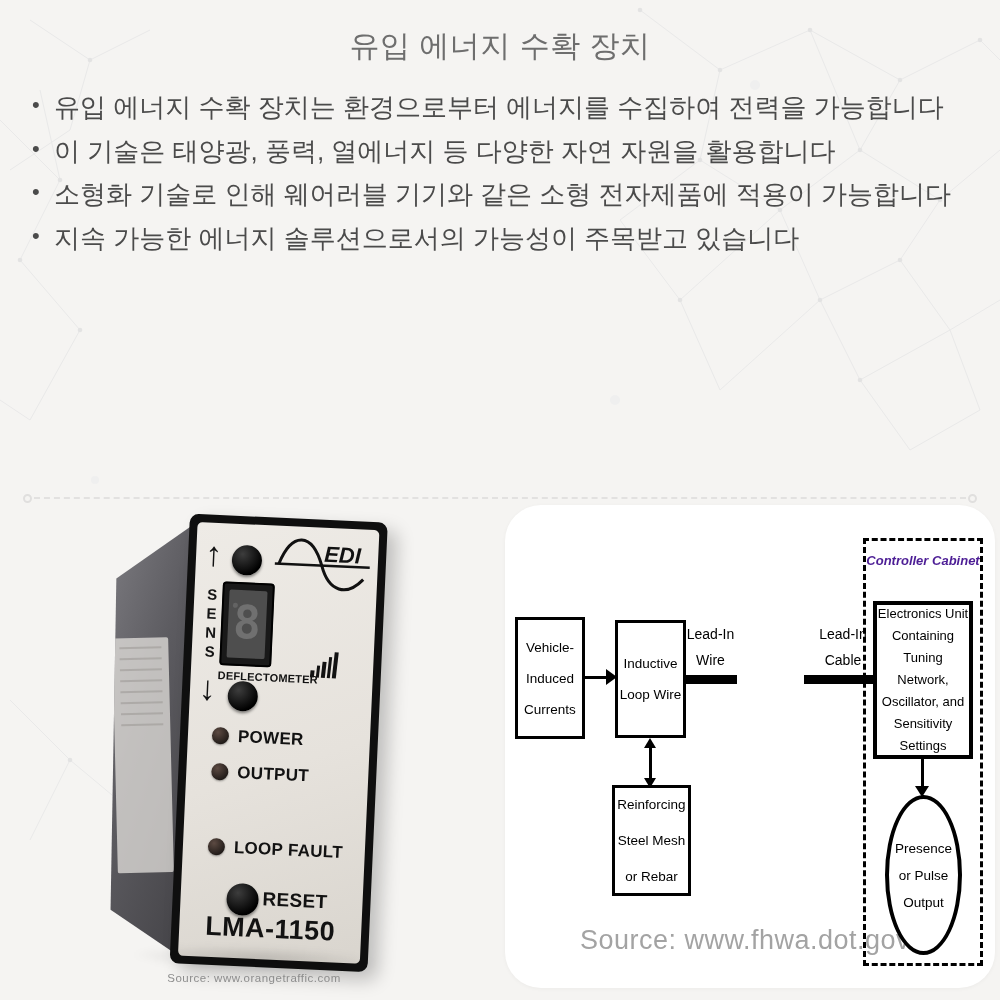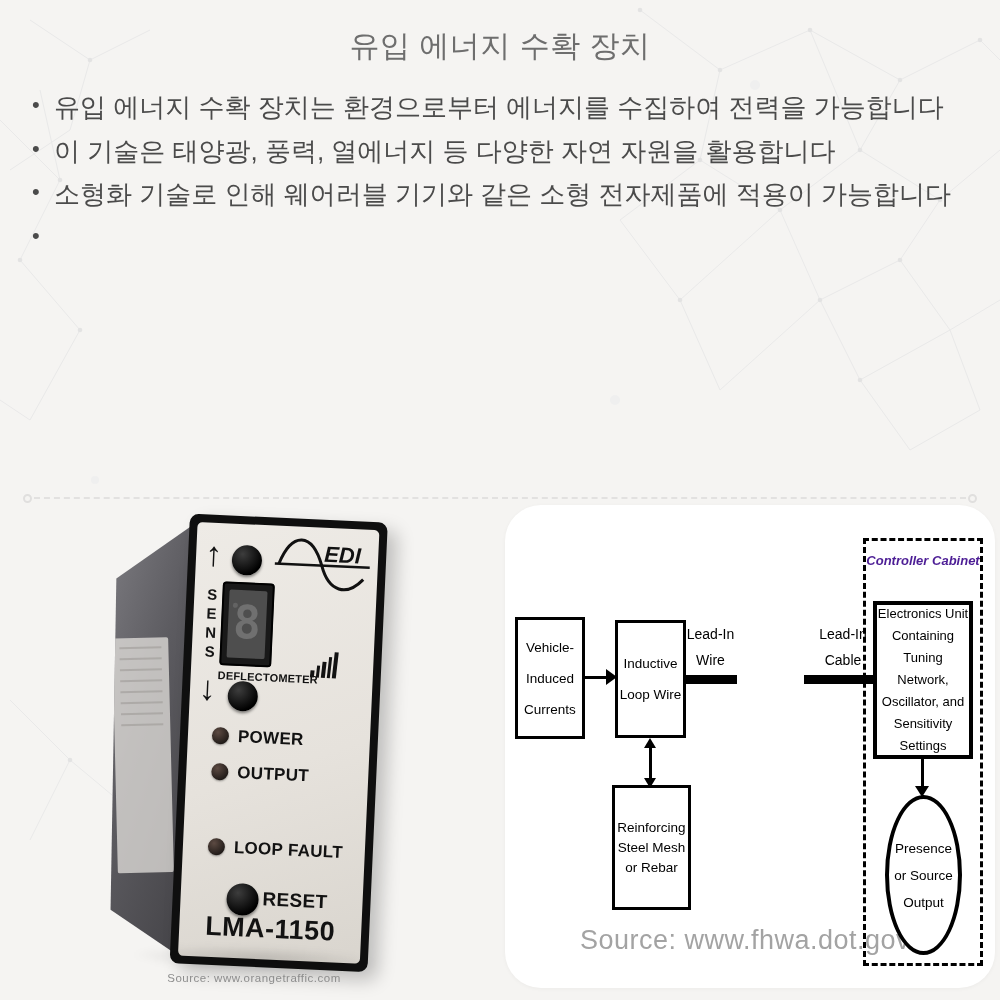--- a/index.html
+++ b/index.html
@@ -118,21 +118,21 @@
   .bx-pull{left:232px;top:114px;width:68px;height:120px;line-height:31px;}
   .bx-cabinet{
     position:absolute;left:358px;top:33px;width:120px;height:428px;box-sizing:border-box;
     border:3px dashed #000;background:transparent;z-index:2;
   }
   .cab-title{
     position:absolute;left:358px;top:48px;width:120px;text-align:center;
     font-size:13px;font-style:italic;font-weight:bold;color:#4c1d95;z-index:3;
   }
   .bx-elec{left:368px;top:96px;width:100px;height:158px;border-width:4px;font-size:13px;line-height:22px;z-index:3;}
-  .bx-reinf{left:107px;top:280px;width:79px;height:125px;line-height:20px;}
+  .bx-reinf{left:107px;top:280px;width:79px;height:111px;line-height:36px;}
   .el-output{
     left:380px;top:290px;width:77px;height:160px;border:4px solid #000;border-radius:50%;
     line-height:27px;z-index:3;
   }
   .flow-label{
     position:absolute;text-align:center;font-size:14px;line-height:26px;
     white-space:pre-line;color:#000;z-index:2;
   }
   .lbl-wire{left:163px;top:116px;width:85px;}
   .lbl-cable{left:298px;top:116px;width:80px;}
@@ -217,20 +217,21 @@
   <li>
     <span class="marker">•</span>
     <span>이 기술은 태양광, 풍력, 열에너지 등 다양한 자연 자원을 활용합니다</span>
   </li>
   <li>
     <span class="marker">•</span>
     <span>소형화 기술로 인해 웨어러블 기기와 같은 소형 전자제품에 적용이 가능합니다</span>
   </li>
   <li>
     <span class="marker">•</span>
+    <span>지속 가능한 에너지 솔루션으로서의 가능성이 주목받고 있습니다</span>
   </li>
 </ul>
 
 <div class="divider"></div>
 <div class="divider-dot dot-l"></div>
 <div class="divider-dot dot-r"></div>
 
 <div class="device">
   <div class="side-face">
     <div class="side-label">
@@ -309,21 +310,21 @@
   <div class="cab-title">Controller Cabinet</div>
   <div class="dg bx-elec">Electronics Unit
 Containing
 Tuning Network,
 Oscillator, and
 Sensitivity Settings</div>
 
   <div class="conn o-line"></div>
   <div class="o-head"></div>
   <div class="dg el-output">Presence
-or Source
+or Pulse
 Output</div>
 
   <div class="d-up"></div>
   <div class="conn d-line"></div>
   <div class="d-down"></div>
   <div class="dg bx-reinf">Reinforcing
 Steel Mesh
 or Rebar</div>
 </div>
 

